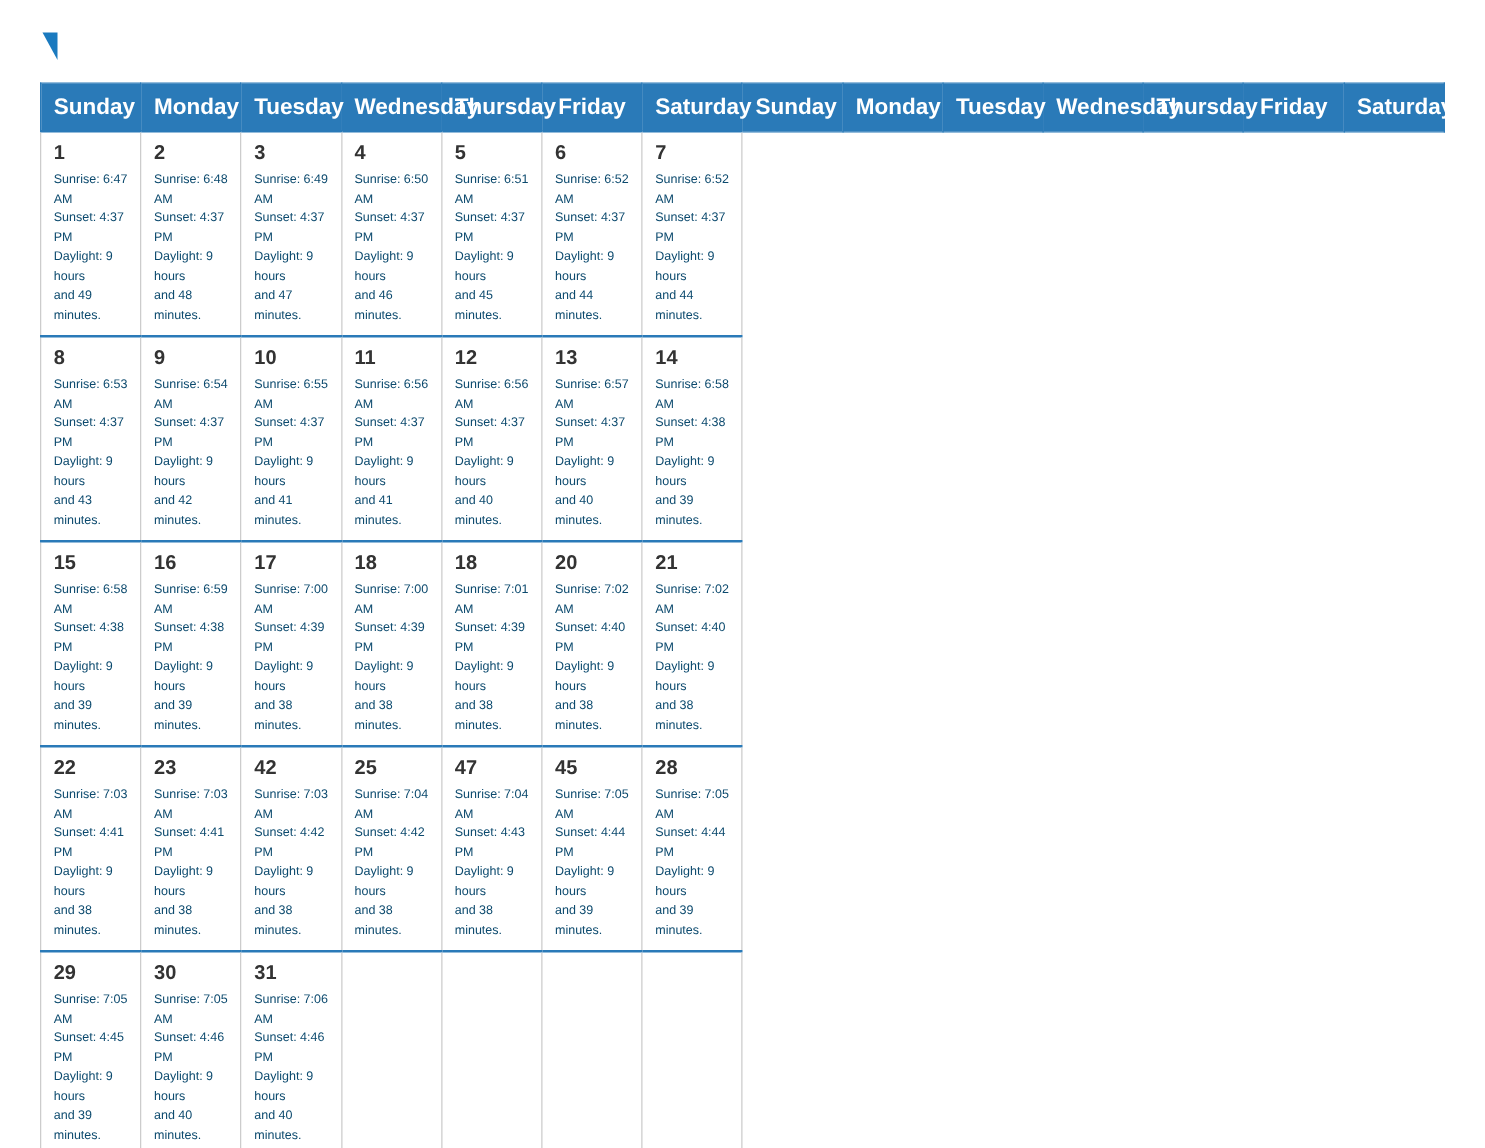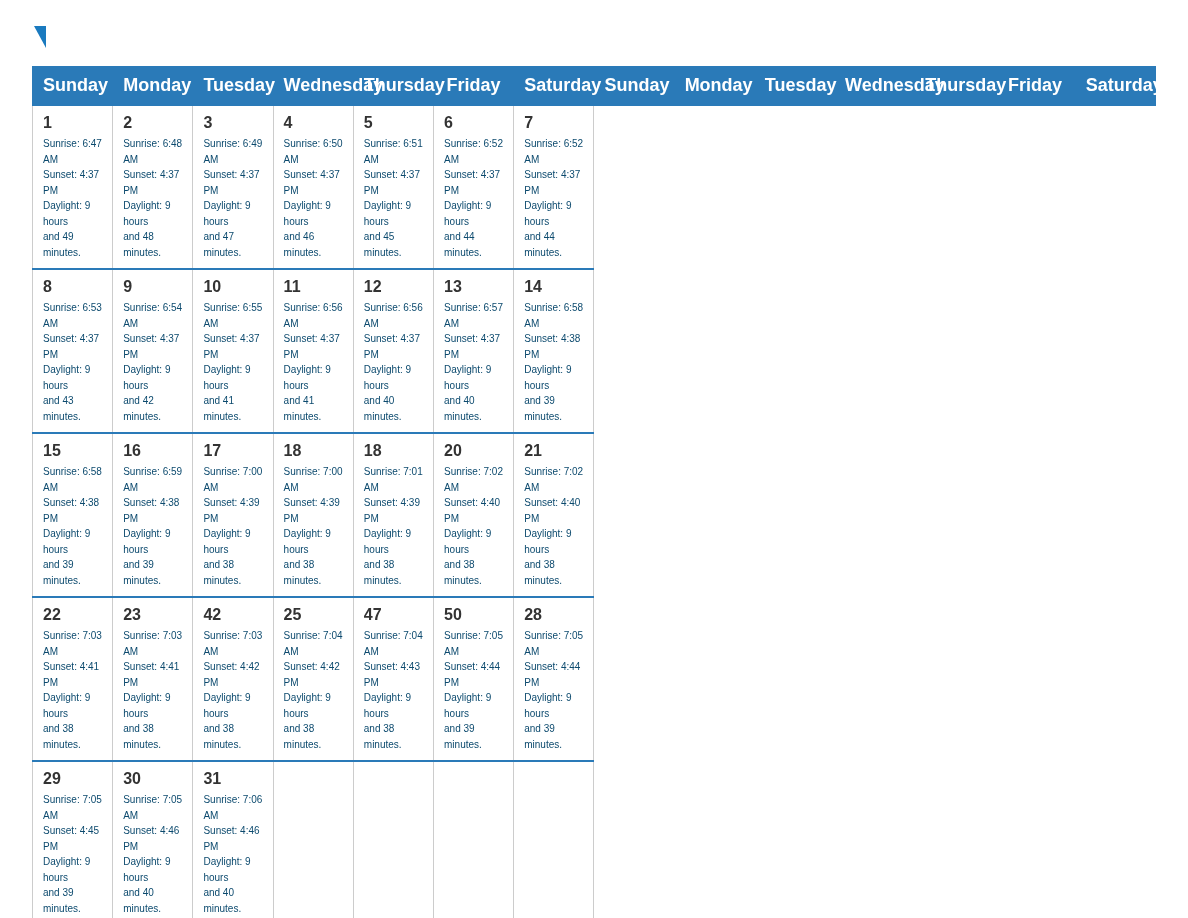--- a/index.html
+++ b/index.html
@@ -242,21 +242,21 @@
         </td>
         <td>
           <span class="day-number">25</span>
         <div class="day-info">Sunrise: 7:04 AM<br>Sunset: 4:42 PM<br>Daylight: 9 hours<br>and 38 minutes.</div>
         </td>
         <td>
           <span class="day-number">47</span>
         <div class="day-info">Sunrise: 7:04 AM<br>Sunset: 4:43 PM<br>Daylight: 9 hours<br>and 38 minutes.</div>
         </td>
         <td>
-          <span class="day-number">50</span>
+          <span class="day-number">45</span>
         <div class="day-info">Sunrise: 7:05 AM<br>Sunset: 4:44 PM<br>Daylight: 9 hours<br>and 39 minutes.</div>
         </td>
         <td>
           <span class="day-number">28</span>
         <div class="day-info">Sunrise: 7:05 AM<br>Sunset: 4:44 PM<br>Daylight: 9 hours<br>and 39 minutes.</div>
         </td>
       </tr>
       <tr>
         <td>
           <span class="day-number">29</span>

